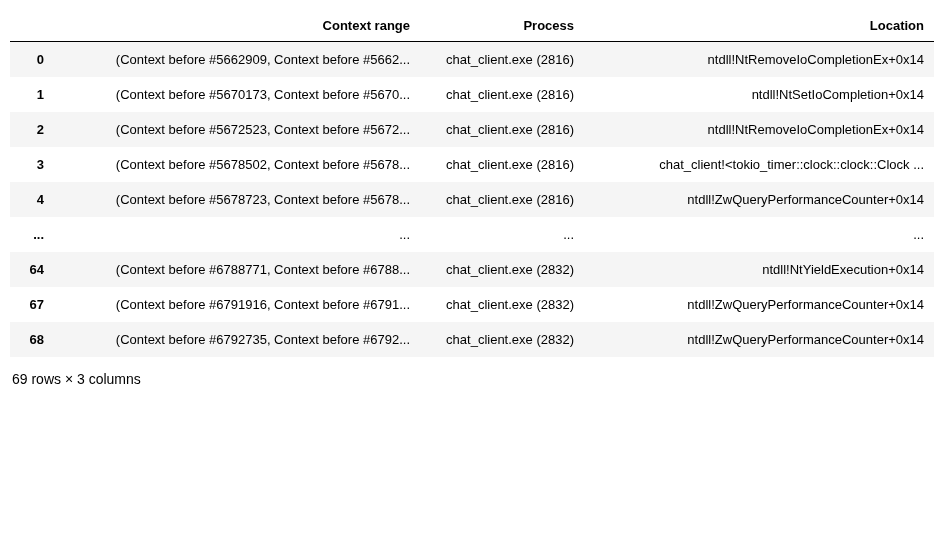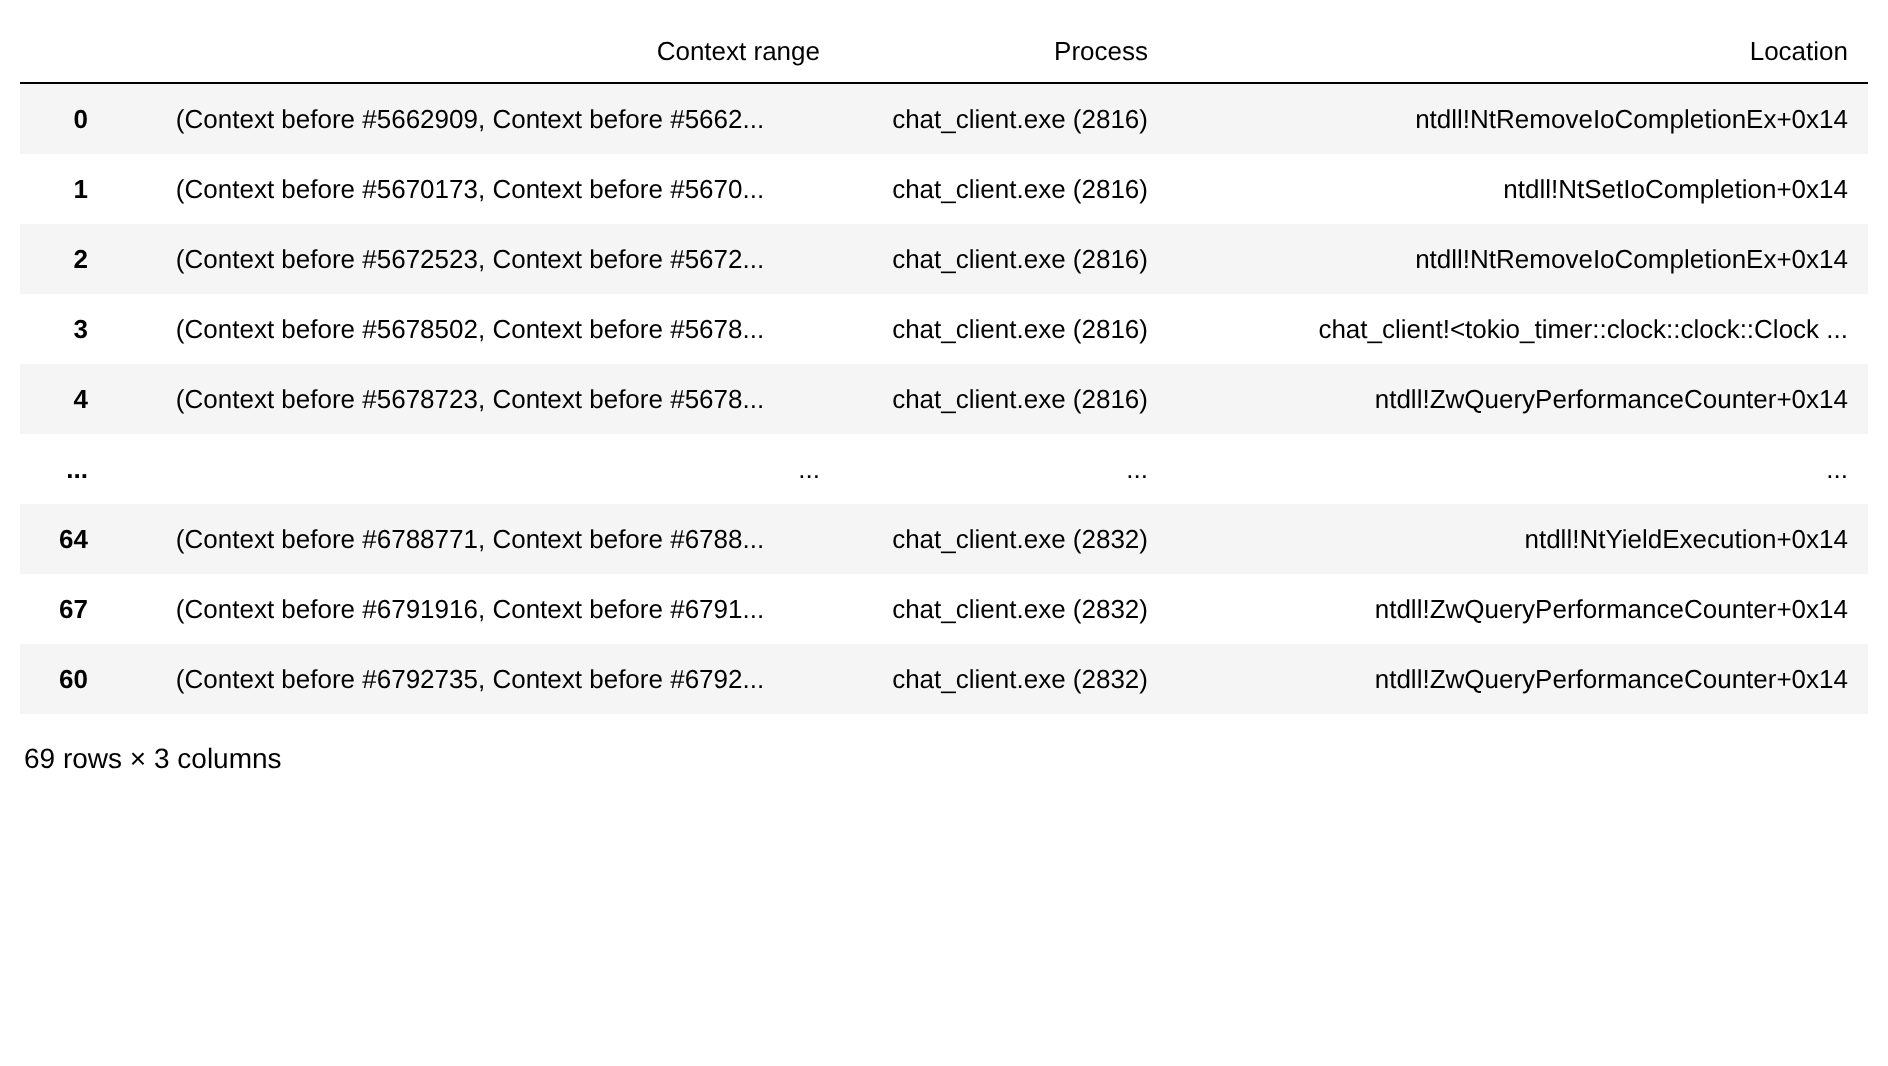--- a/index.html
+++ b/index.html
@@ -11,40 +11,40 @@
     background: #fff;
     width: 944px;
     box-sizing: border-box;
   }
   table {
     border-collapse: collapse;
     width: 100%;
     table-layout: fixed;
   }
   thead th {
-    font-weight: 400;
+    font-weight: 700;
     text-align: right;
     padding: 8px 10px;
     border-bottom: 1px solid #000;
   }
   tbody th.row-index {
     font-weight: 700;
     text-align: right;
     padding: 10px 6px;
     width: 36px;
   }
   tbody td {
     text-align: right;
     padding: 10px 10px;
     white-space: nowrap;
     overflow: hidden;
     text-overflow: clip;
   }
   tbody td.ctx {
-    text-align: center;
+    text-align: right;
   }
   tbody tr.even {
     background: #f5f5f5;
   }
   .summary {
     padding: 14px 0 4px 2px;
     font-size: 14px;
   }
   col.idx { width: 40px; }
   col.ctx { width: 370px; }
@@ -112,21 +112,21 @@
       <td>chat_client.exe (2832)</td>
       <td>ntdll!NtYieldExecution+0x14</td>
     </tr>
     <tr>
       <th class="row-index">67</th>
       <td class="ctx">(Context before #6791916, Context before #6791...</td>
       <td>chat_client.exe (2832)</td>
       <td>ntdll!ZwQueryPerformanceCounter+0x14</td>
     </tr>
     <tr class="even">
-      <th class="row-index">60</th>
+      <th class="row-index">68</th>
       <td class="ctx">(Context before #6792735, Context before #6792...</td>
       <td>chat_client.exe (2832)</td>
       <td>ntdll!ZwQueryPerformanceCounter+0x14</td>
     </tr>
   </tbody>
 </table>
 
 <div class="summary">69 rows × 3 columns</div>
 
 </body></html>

